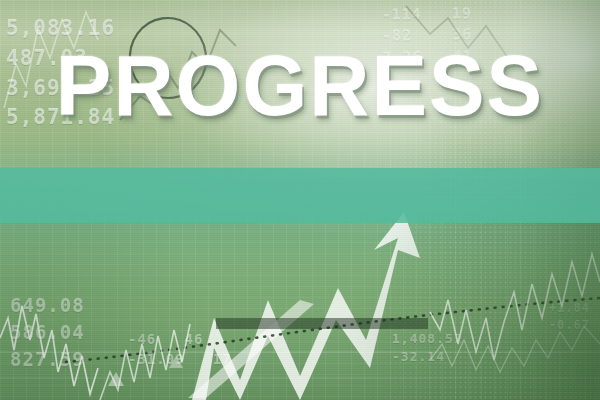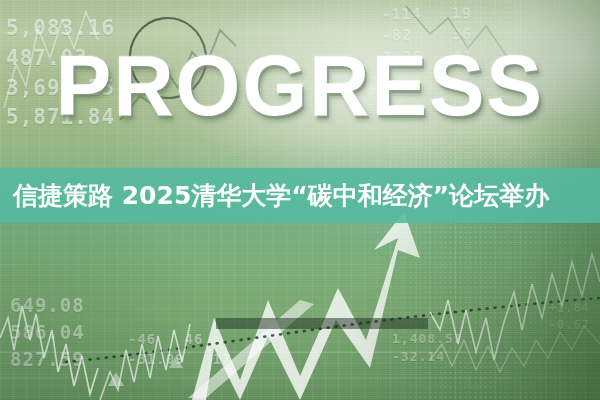--- a/index.html
+++ b/index.html
@@ -295,15 +295,14 @@
     <polygon points="176,356 183,368 169,368" fill="rgba(255,255,255,0.42)"></polygon>
   </svg>
 
   <div class="layer" id="bg-bloom"></div>
   <div class="layer" id="bg-vignette"></div>
   <div class="layer" id="bg-scan"></div>
 
   <div id="progress-word">PROGRESS</div>
 
   <div id="title-band"></div>
-  <div id="title-text">信捷策路 2025清华大学“碳中和经济”论坛举办</div>
 
 </div>
 
 </body></html>

